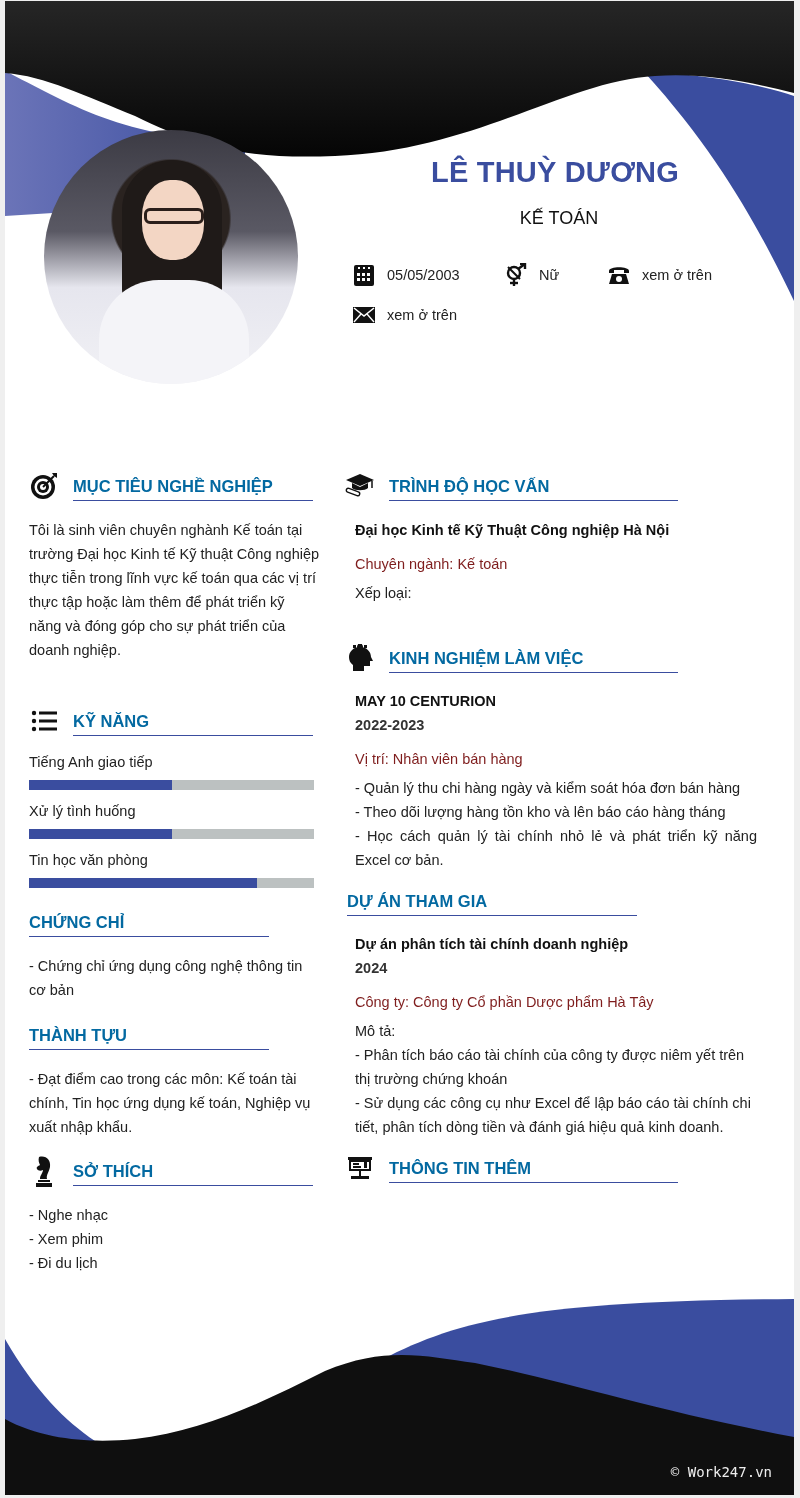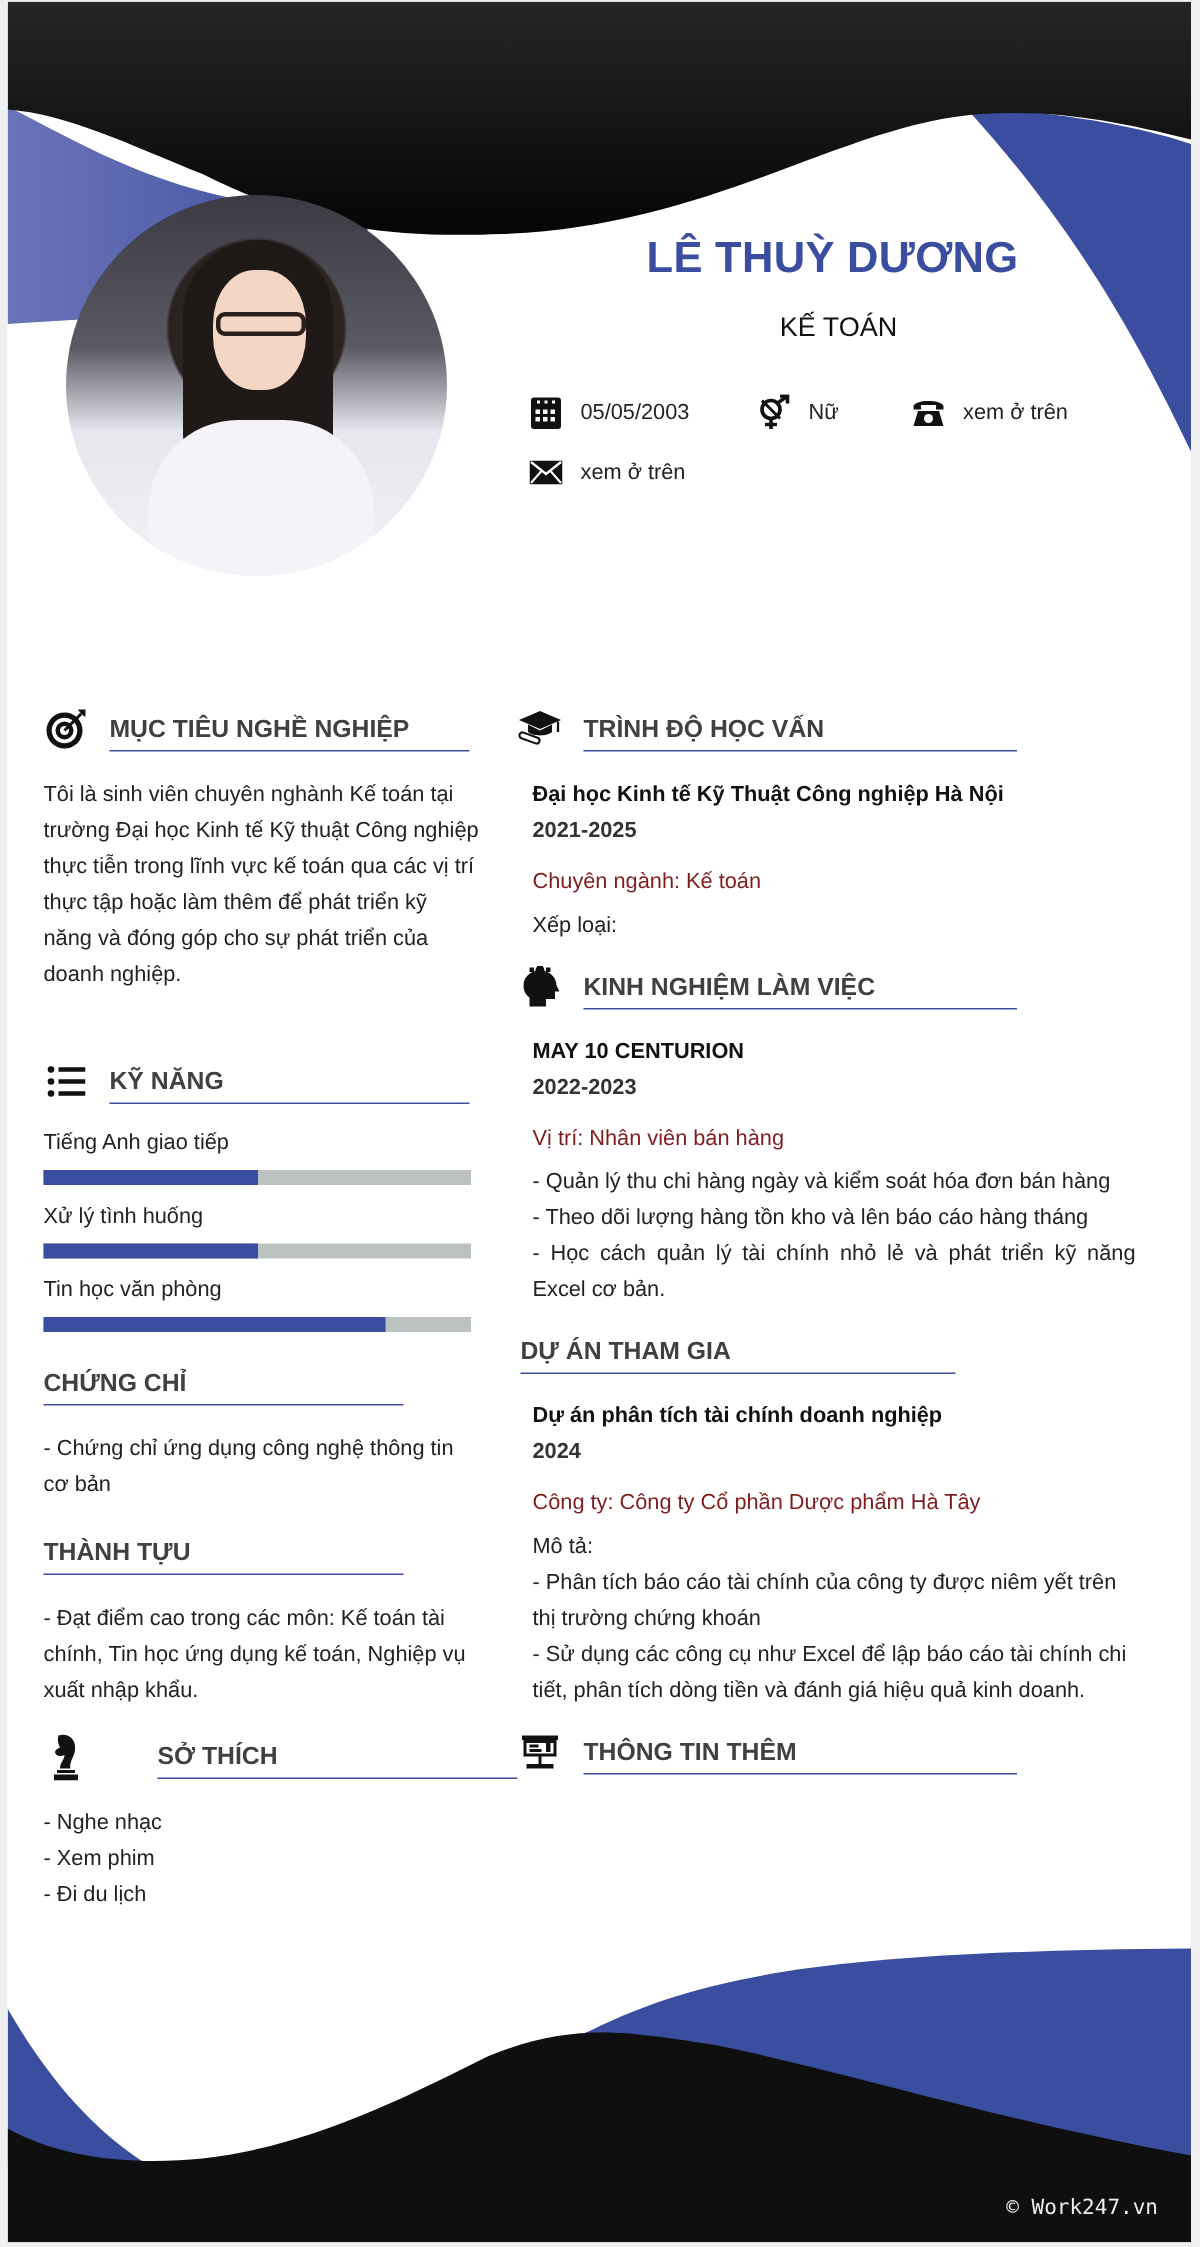--- a/index.html
+++ b/index.html
@@ -17,21 +17,21 @@
   .avatar .glasses { position: absolute; left: 100px; top: 78px; width: 60px; height: 16px; border: 3px solid #2a1e1a; border-radius: 6px; }
 
   .name { position: absolute; left: 340px; top: 155px; width: 420px; text-align: center; font-size: 29px; font-weight: 700; color: #3a4d9f; letter-spacing: 0.2px; }
   .jobtitle { position: absolute; left: 344px; top: 207px; width: 420px; text-align: center; font-size: 18px; color: #111; }
 
   .info { position: absolute; display: flex; align-items: center; font-size: 14.5px; color: #222; }
   .info .ic { width: 22px; height: 22px; margin-right: 12px; display: inline-flex; align-items: center; justify-content: center; }
 
   .sec-head { position: absolute; display: flex; align-items: flex-end; }
   .sec-head .hicon { width: 30px; height: 30px; display: inline-flex; align-items: center; justify-content: center; margin-right: 14px; }
-  .sec-head .htitle { font-size: 16.5px; font-weight: 700; color: #404040; padding-bottom: 4px; border-bottom: 1.5px solid #3a4d9f; white-space: nowrap; }
+  .sec-head .htitle { font-size: 16.5px; font-weight: 700; color: #0369a1; padding-bottom: 4px; border-bottom: 1.5px solid #3a4d9f; white-space: nowrap; }
 
   .txt { position: absolute; font-size: 14.5px; line-height: 24px; color: #222; }
   .bold { font-weight: 700; color: #111; }
   .yr { font-weight: 700; color: #333; }
   .muted { color: #7f1d1d; }
 
   .skill-label { position: absolute; left: 24px; font-size: 14.5px; color: #222; }
   .bar { position: absolute; left: 24px; width: 285px; height: 10px; background: #bcc1c1; }
   .bar .fill { height: 100%; background: #3a4d9f; }
 
@@ -199,42 +199,41 @@
   </div>
 
   <div class="sec-head" style="left:24px; top:1155px;">
     <span class="hicon">
       <svg width="20" height="32" viewBox="0 0 20 32">
           <path d="M5,2 C12,0 17,5 16,12 C15,17 12,20 13,24 L6,24 C6,20 9,18 9,15 C7,16 4,16 3,14 C2,12 4,11 6,10 C5,8 4,5 5,2 Z" fill="#111"></path>
           <rect x="4" y="25" width="12" height="2" fill="#111"></rect>
           <rect x="2" y="28" width="16" height="4" fill="#111"></rect>
         </svg>
     </span>
-    <span class="htitle" style="width:240px;margin-left:32px;">SỞ THÍCH</span>
+    <span class="htitle" style="width:240px;">SỞ THÍCH</span>
   </div>
   <div class="txt" style="left:24px; top:1202px; width:295px;">
     <div>- Nghe nhạc</div>
     <div>- Xem phim</div>
     <div>- Đi du lịch</div>
   </div>
 
   <div class="sec-head" style="left:340px; top:470px;">
     <span class="hicon">
       <svg width="30" height="26" viewBox="0 0 30 26">
           <polygon points="15,1 29,7 15,13 1,7" fill="#111"></polygon>
           <path d="M7,10 L7,15 C10,18 20,18 23,15 L23,10 L15,14 Z" fill="#111"></path>
           <line x1="27" y1="8" x2="27" y2="15" stroke="#111" stroke-width="1.5"></line>
           <rect x="1" y="17" width="14" height="4" rx="2" fill="none" stroke="#111" stroke-width="1.4" transform="rotate(20 8 19)"></rect>
         </svg>
     </span>
     <span class="htitle" style="width:289px;">TRÌNH ĐỘ HỌC VẤN</span>
   </div>
   <div class="txt" style="left:350px; top:517px; width:410px;">
     <div class="bold">Đại học Kinh tế Kỹ Thuật Công nghiệp Hà Nội</div>
-    <div class="yr">2021-2025</div>
     <div class="muted" style="margin-top:10px;">Chuyên ngành: Kế toán</div>
     <div style="margin-top:5px;">Xếp loại:</div>
   </div>
 
   <div class="sec-head" style="left:340px; top:642px;">
     <span class="hicon">
       <svg width="26" height="28" viewBox="0 0 26 28">
           <path d="M13,3 C20,3 24,8 24,13 L26,17 L23,17 L23,22 L17,22 L17,27 L6,27 L6,21 C3,19 2,16 2,13 C2,8 6,3 13,3 Z" fill="#111"></path>
           <circle cx="13" cy="3" r="3" fill="#111"></circle>
           <g fill="#111">

